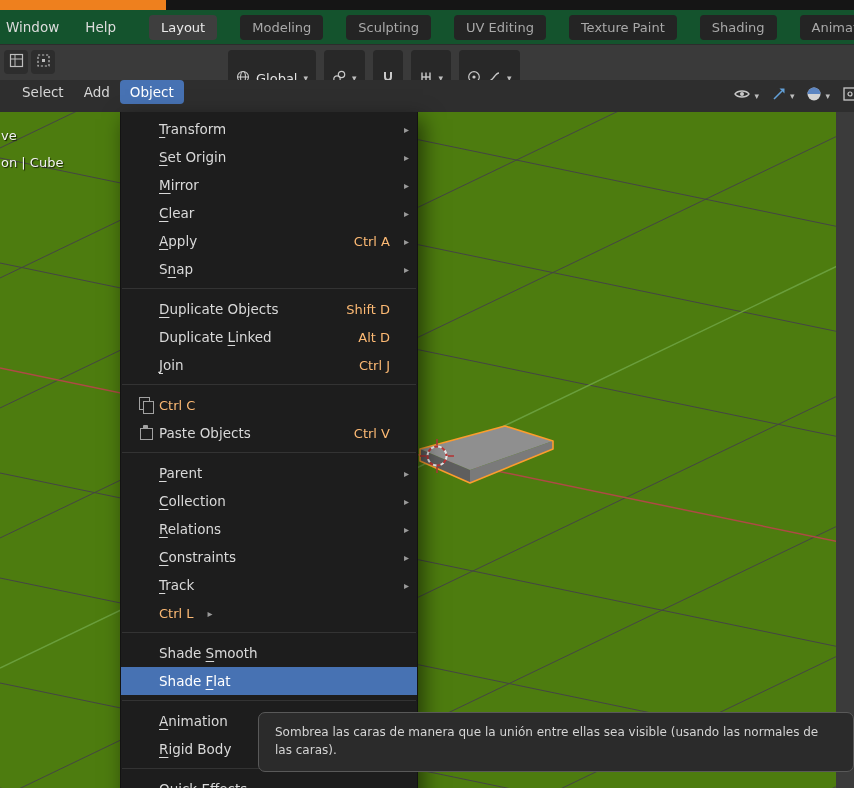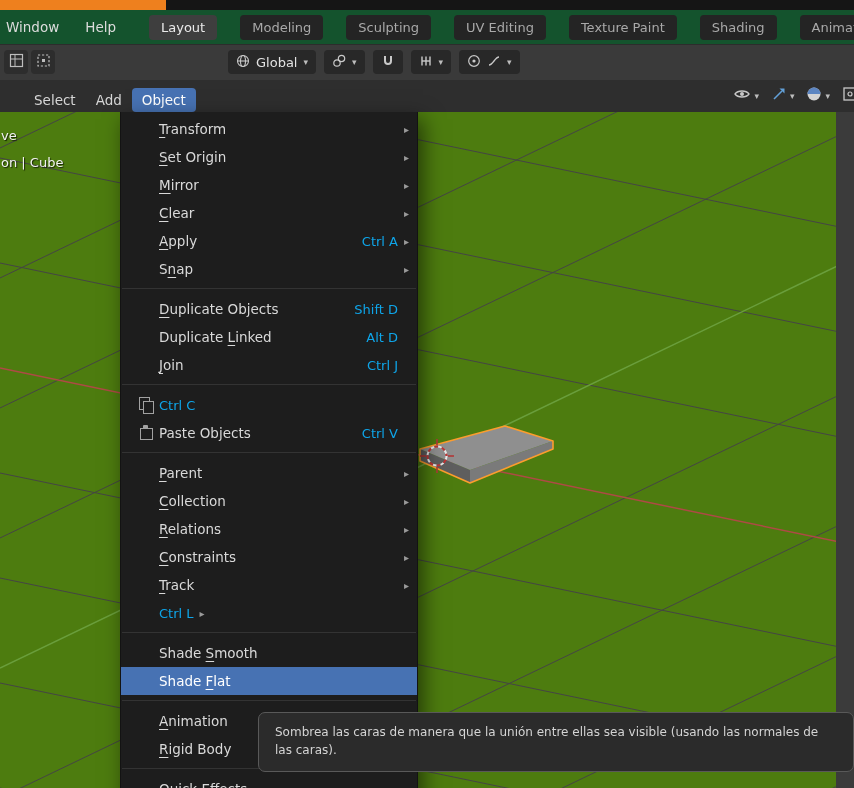--- a/index.html
+++ b/index.html
@@ -23,25 +23,25 @@
   .tb-menu:first-child{margin-left:-7px}
   #tabs{display:flex;gap:23px;margin-left:20px;align-items:center}
   .tab{padding:5px 12px;border-radius:4px;background:#242424;color:#a9a9a9;font-size:13px;white-space:nowrap;cursor:default}
   .tab.active{background:#3e3e3e;color:#eaeaea}
 
   
   #toolsbar{left:0;top:44px;width:854px;height:36px;background:#3a3a3a;border-top:1px solid #2c2c2c;box-sizing:border-box}
   #ts-left{left:4px;top:50px;display:flex;gap:3px}
   .tool-iconbtn{width:24px;height:24px;border-radius:4px;background:#2d2d2d;display:flex;align-items:center;justify-content:center}
   #ts-widgets{left:228px;top:50px;display:flex;gap:8px;align-items:center}
-  .widget{background:#282828;border-radius:4px;display:flex;align-items:center;gap:6px;padding:0 8px;height:24px;color:#e2e2e2;font-size:13px;white-space:nowrap}
+  .widget{background:#282828;border-radius:4px;display:flex;align-items:center;gap:6px;padding:16px 8px;height:24px;color:#e2e2e2;font-size:13px;white-space:nowrap}
   .chev{font-size:9px;color:#bdbdbd;line-height:1}
 
   
-  #vheader{left:0;top:80px;width:854px;height:32px;background:#2e2e2e;display:flex;align-items:flex-end;padding-left:24px;box-sizing:border-box}
+  #vheader{left:0;top:80px;width:854px;height:32px;background:#2e2e2e;display:flex;align-items:flex-start;padding-left:12px;box-sizing:border-box}
   .vh-item{padding:4px 10px;border-radius:4px;color:#d6d6d6;font-size:13.5px;cursor:default;white-space:nowrap}
   .vh-item.active{background:var(--blue,#4772b3);color:#fff}
   #vh-right{right:2px;top:80px;height:32px;display:flex;align-items:center;gap:12px}
   .vh-group{display:flex;align-items:center;gap:3px}
   .vh-group:last-child{margin-right:-6px}
 
   
   #viewport{left:0;top:112px;width:836px;height:676px;background:#4d7c0f;overflow:hidden}
   #vp-svg{position:absolute;left:0;top:0}
   .overlay-text{position:absolute;color:#f2f2f2;font-size:13px;text-shadow:1px 1px 1px rgba(0,0,0,.7);white-space:nowrap}
@@ -55,21 +55,21 @@
     position:absolute;left:120px;top:112px;width:298px;box-sizing:border-box;
     background:#1d1d1d;border:1px solid #131313;border-top:none;
     box-shadow:5px 7px 20px rgba(0,0,0,.55);
     padding:3px 0 8px;z-index:5;cursor:default
   }
   .menu-item{display:flex;align-items:center;height:28px;padding:0 8px 0 12px;font-size:13.5px;color:#d9d9d9}
   .menu-item.hl{background:var(--blue,#4772b3);color:#fff}
   .mi-icon{width:26px;height:28px;position:relative;flex:none}
   .mi-label{flex:1;white-space:nowrap}
   .mi-label u{text-decoration-thickness:1px;text-underline-offset:2.5px}
-  .mi-sc{color:#0ea5e9;font-size:13px;white-space:nowrap}
+  .mi-sc{color:#fdba74;font-size:13px;margin-right:8px;white-space:nowrap}
   .menu-item.hl .mi-sc{color:#dce6f6}
   .mi-arrow{width:11px;color:#9a9a9a;font-size:10px;text-align:right;flex:none}
   .menu-item.hl .mi-arrow{color:#fff}
   .menu-sep{height:1px;background:#333333;margin:5px 1px 6px}
 
   .mi-icon.copy-icon::before{content:"";position:absolute;left:6px;top:6px;width:9px;height:11px;border:1px solid #a2a2a2}
   .mi-icon.copy-icon::after{content:"";position:absolute;left:10px;top:10px;width:9px;height:11px;border:1px solid #a2a2a2;background:#1d1d1d}
   .mi-icon.paste-icon::before{content:"";position:absolute;left:7px;top:9px;width:11px;height:10px;border:1px solid #a2a2a2}
   .mi-icon.paste-icon::after{content:"";position:absolute;left:10px;top:6px;width:5px;height:4px;background:#a2a2a2;border-radius:1px}
 

